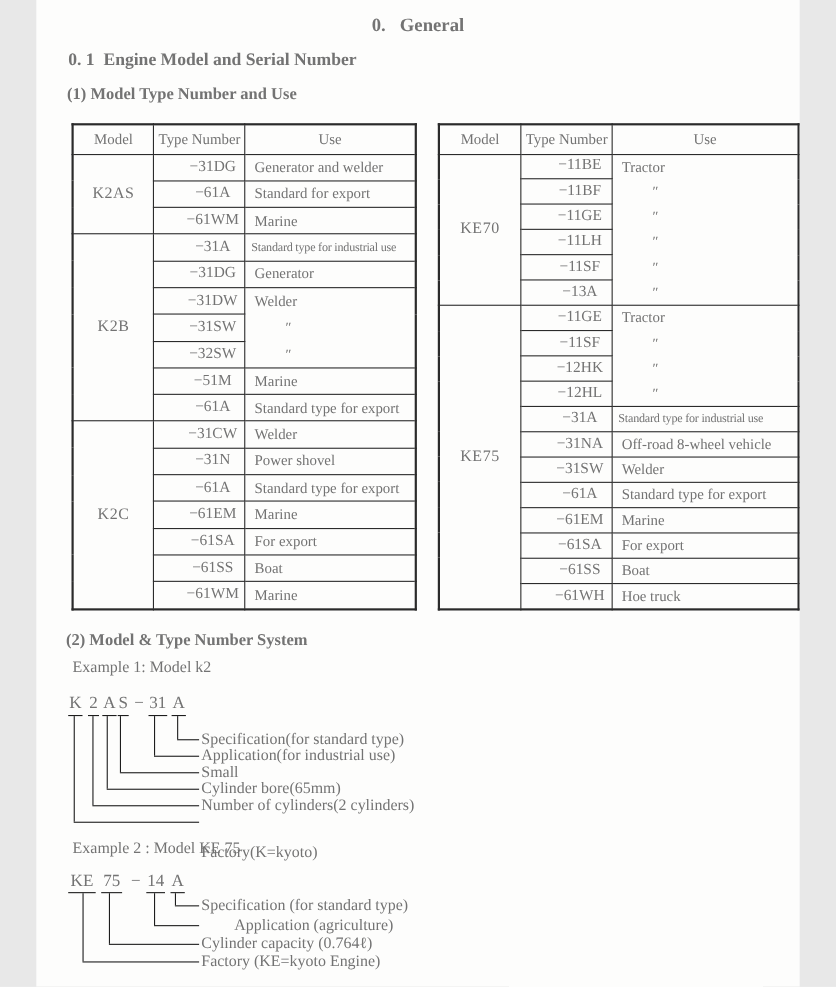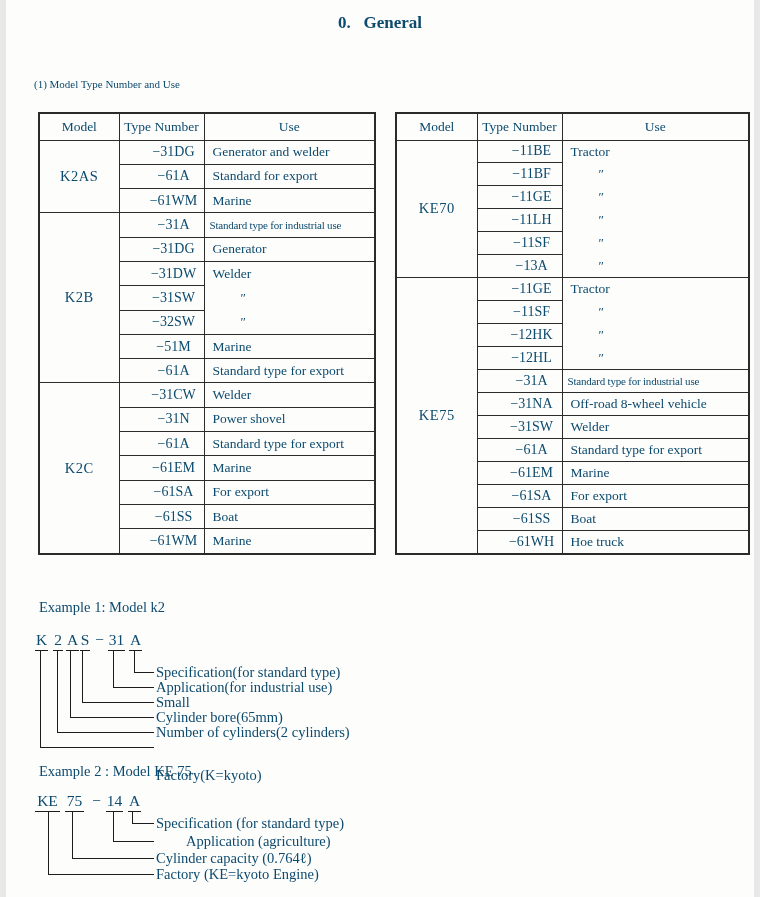--- a/index.html
+++ b/index.html
@@ -1,30 +1,30 @@
 <!DOCTYPE html>
 <html><head>
 <meta charset="utf-8">
 <style>
   html,body { margin:0; padding:0; background:#e8e8e8; }
   .page {
-    position:relative; width:748px; height:897px; margin:0 auto;
-    background:#fdfdfc; color:#0c4a6e;
+    position:relative; width:694px; height:897px; margin:0 auto;
+    background:#fdfdfc; color:#737373;
     font-family:"Liberation Serif","DejaVu Serif",serif;
     overflow:hidden;
   }
   .doc-title {
     position:absolute; top:13px; left:0; width:100%;
     text-align:center; font-size:17px; font-weight:bold; white-space:pre;
   }
   .h-section {
     position:absolute; left:29px; font-size:16px; font-weight:bold; white-space:pre;
   }
   .h-sub {
-    position:absolute; left:28px; font-size:11px; font-weight:normal; white-space:pre;
+    position:absolute; left:28px; font-size:15px; font-weight:bold; white-space:pre;
   }
   
   .tables { position:absolute; top:112px; left:32px; display:flex; gap:19px;justify-content:center; }
   table.tbl {
     border-collapse:collapse; table-layout:fixed; height:443px;
     border:2px solid #2b2b2b;
   }
   .tbl th, .tbl td { border:1px solid #2b2b2b; padding:0; overflow:hidden; }
   .tbl thead tr { height:27px; }
   .tbl th { font-size:13.5px; font-weight:normal; text-align:center; }
@@ -45,20 +45,21 @@
   .vline { position:absolute; width:1px; background:#1d1d1d; }
   .hline { position:absolute; height:1px; background:#1d1d1d; }
   .lbl { position:absolute; font-size:14.5px; line-height:15px; white-space:nowrap; }
 </style>
 </head>
 <body>
 
 <div class="page">
 
   <div class="doc-title">0.   General</div>
+  <div class="h-section" style="top:46px;">0. 1  Engine Model and Serial Number</div>
   <div class="h-sub" style="top:78px;">(1) Model Type Number and Use</div>
 
   <div class="tables">
 
     <table class="tbl">
       <colgroup>
           <col style="width:80px">
           <col style="width:85px">
           <col style="width:171px">
         </colgroup>
@@ -229,20 +230,21 @@
             <td class="use">Boat</td>
           </tr>
         <tr>
             <td class="type">−61WH</td>
             <td class="use">Hoe truck</td>
           </tr>
       </tbody>
     </table>
   </div>
 
+  <div class="h-sub" style="top:574px; left:27px;">(2) Model &amp; Type Number System</div>
 
   <div class="ex-intro" style="top:599px;">Example 1: Model k2</div>
 
   <div class="diagram" style="top:630px; width:440px; height:128px;">
     <span class="seg" style="left:0; width:13px;">K</span>
     <span class="seg" style="left:18px; width:10px;">2</span>
     <span class="seg" style="left:31px; width:13px;">A</span>
     <span class="seg" style="left:45px; width:10px;">S</span>
     <span class="seg dash" style="left:58px; width:13px;">−</span>
     <span class="seg" style="left:73px; width:17px;">31</span>

